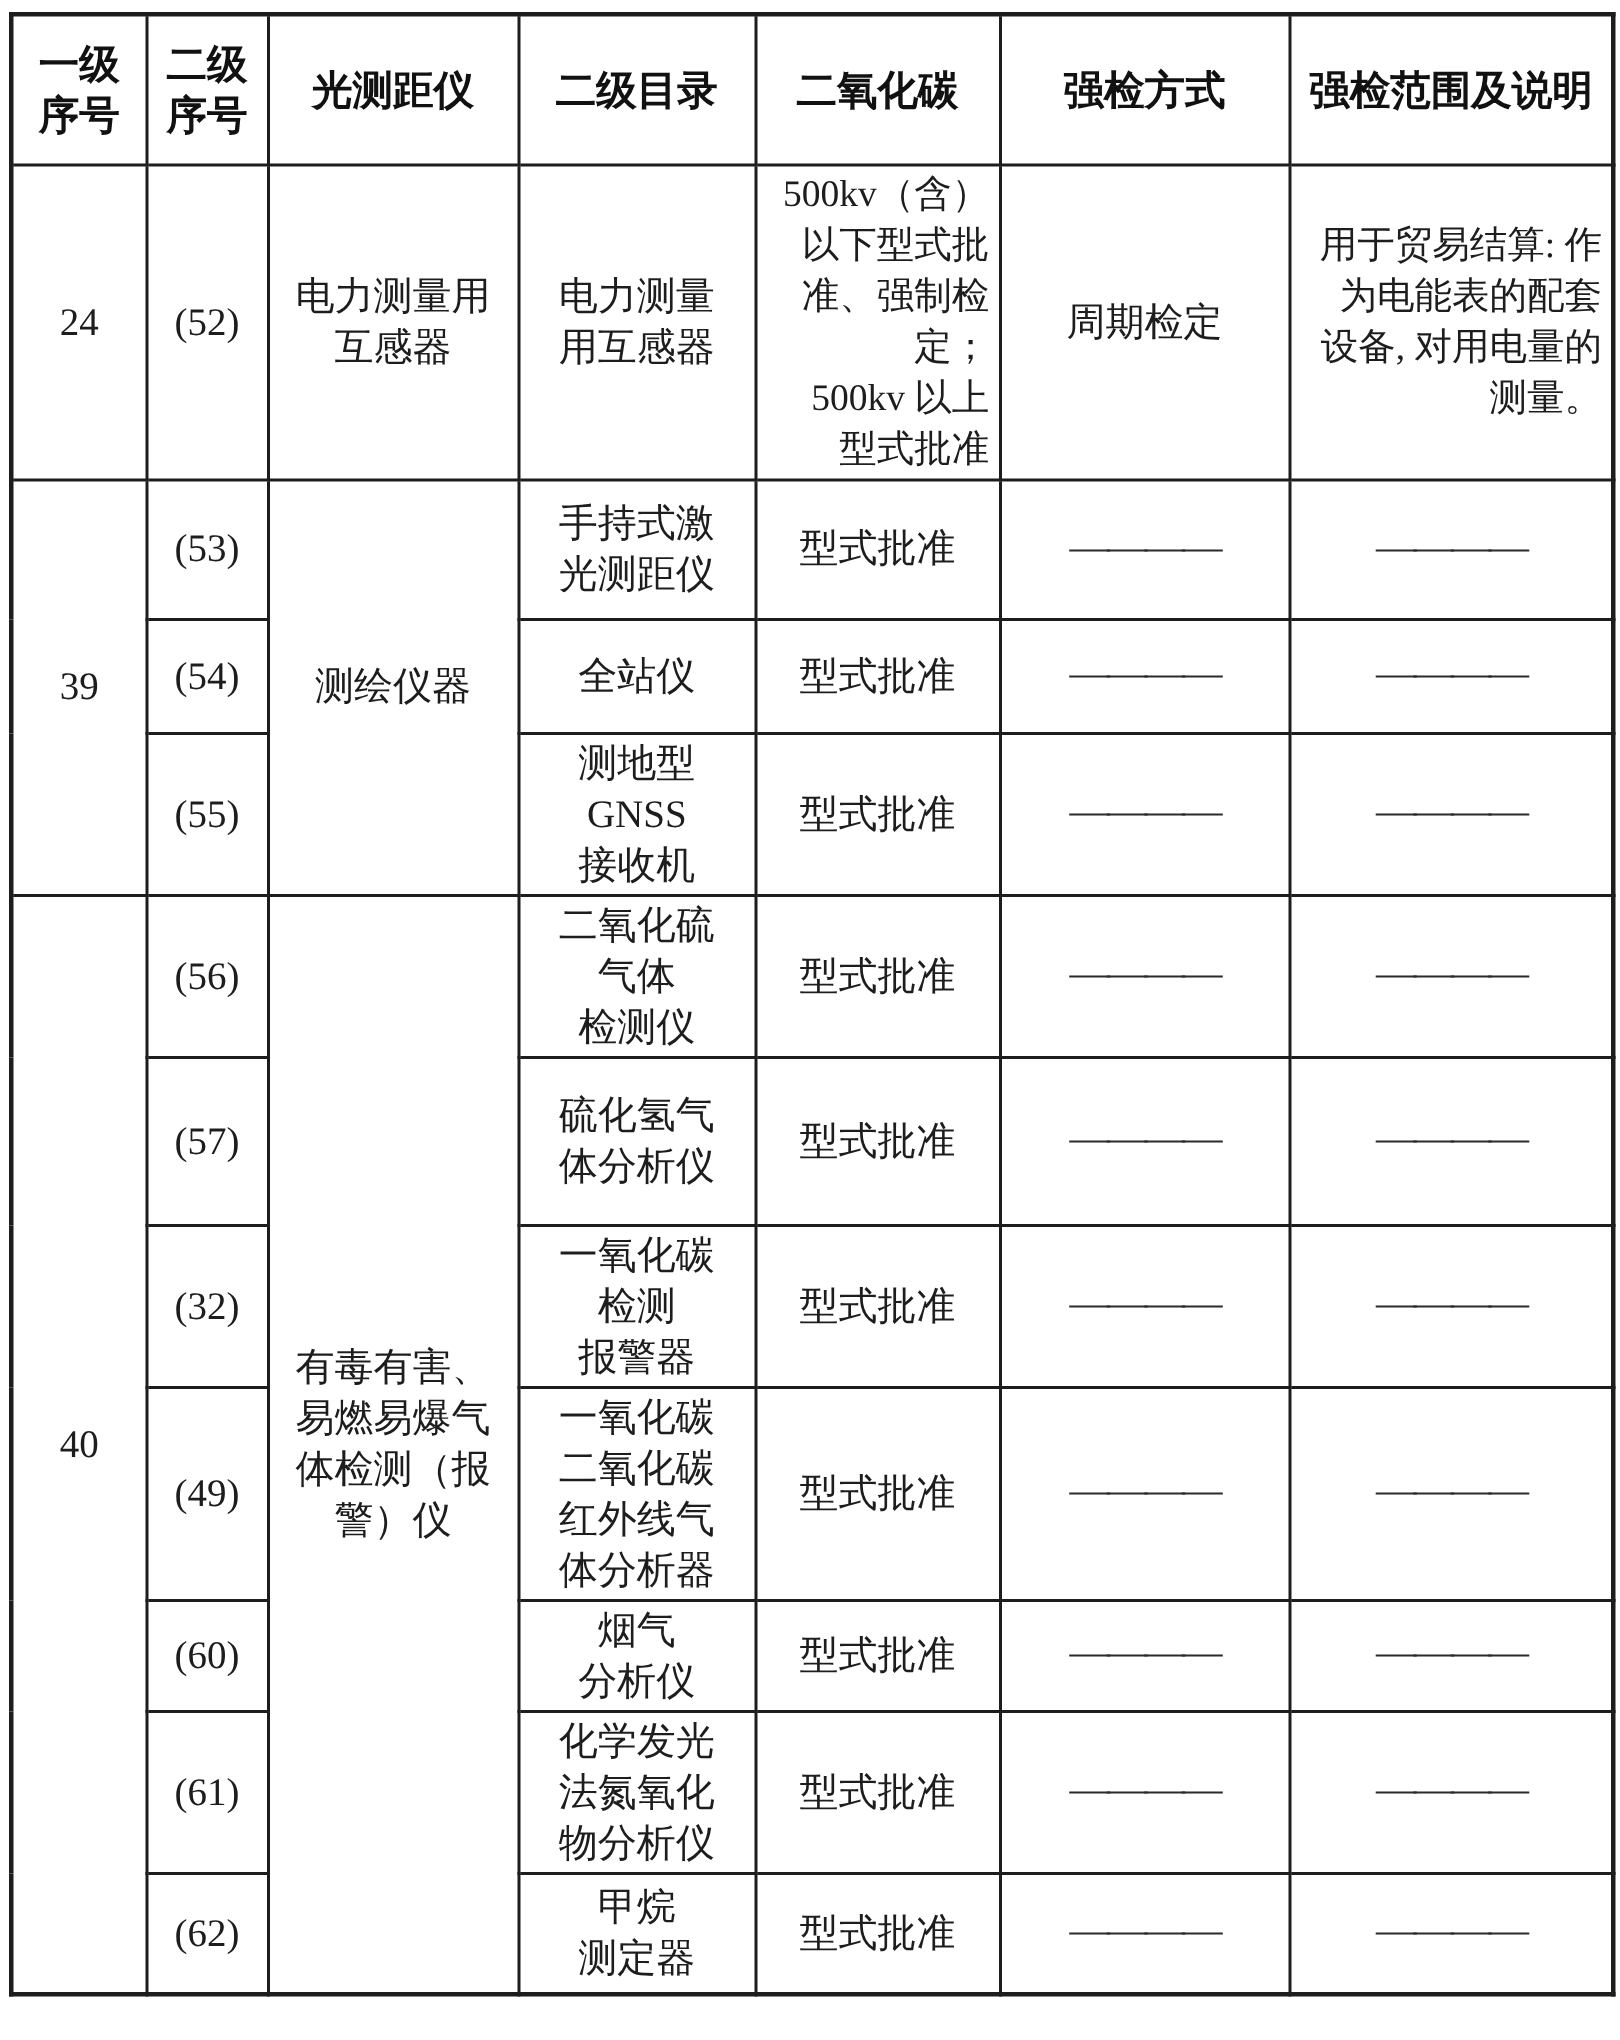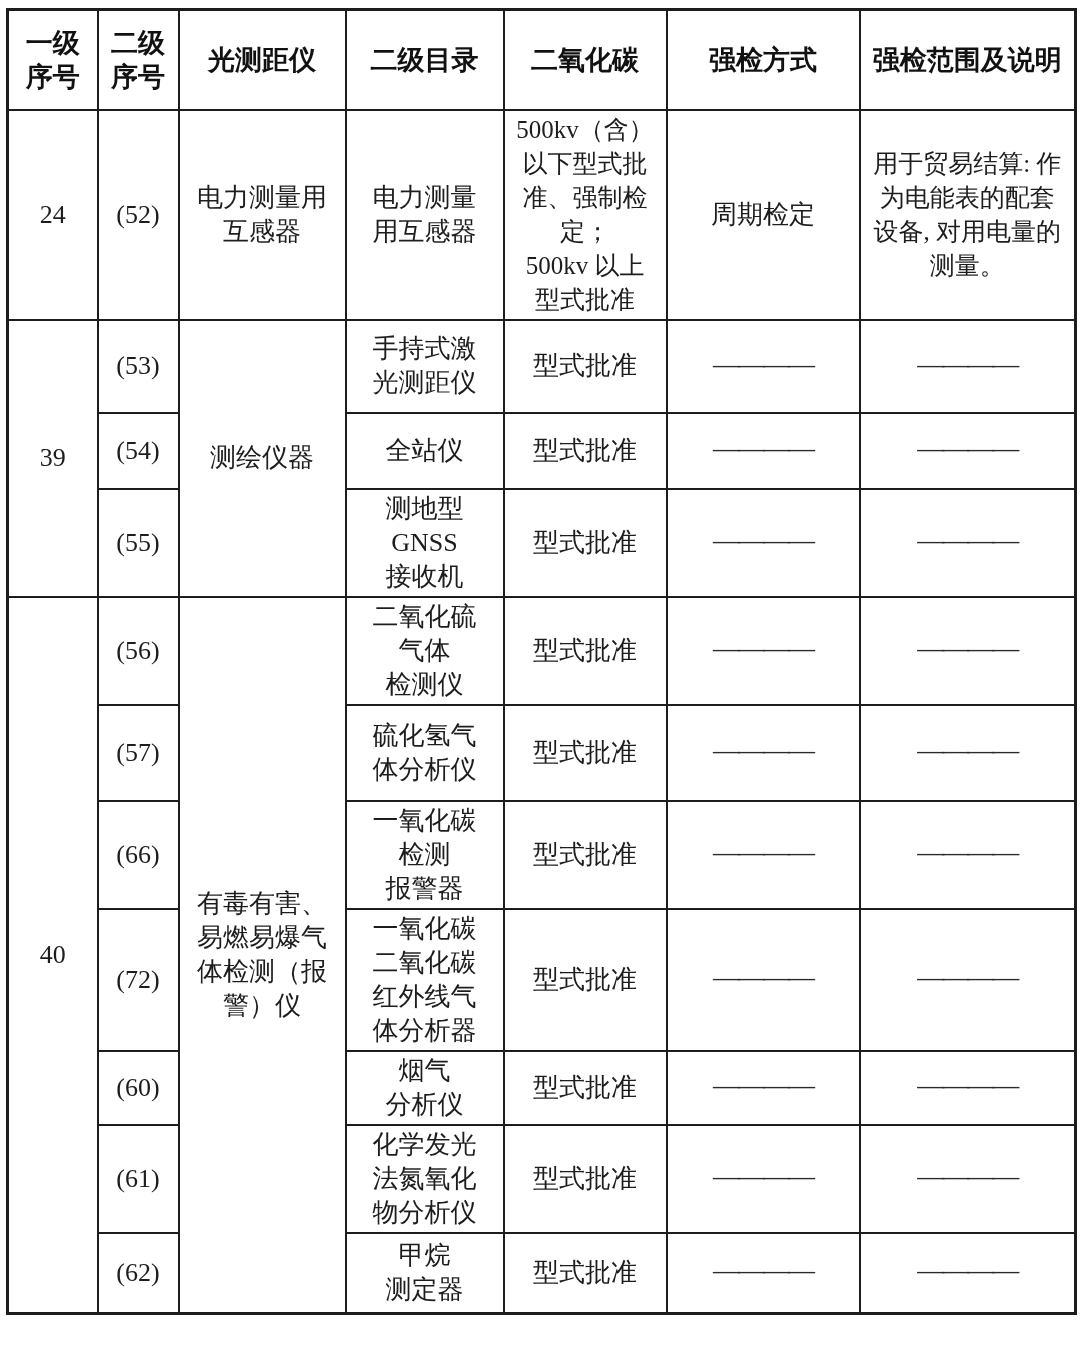--- a/index.html
+++ b/index.html
@@ -30,21 +30,21 @@
     white-space: pre-line;
     padding: 2px 6px;
     overflow: hidden;
   }
   .reg-table th {
     font-weight: bold;
     font-size: 27px;
     color: #111111;
   }
   td.align-left {
-    text-align: center;
+    text-align: right;
     font-size: 25px;
   }
   .na-dash {
     display: inline-block;
     letter-spacing: -2px;
     color: #2b2b2b;
     font-size: 27px;
     transform: translateY(-2px);
   }
 </style>
@@ -130,39 +130,39 @@
 易燃易爆气
 体检测（报
 警）仪</td>
       <td>二氧化硫
 气体
 检测仪</td>
       <td>型式批准</td>
       <td><span class="na-dash">————</span></td>
       <td><span class="na-dash">————</span></td>
     </tr>
-    <tr style="height:96px">
+    <tr style="height:112px">
       <td>(57)</td>
       <td>硫化氢气
 体分析仪</td>
       <td>型式批准</td>
       <td><span class="na-dash">————</span></td>
       <td><span class="na-dash">————</span></td>
     </tr>
     <tr style="height:105px">
-      <td>(66)</td>
+      <td>(32)</td>
       <td>一氧化碳
 检测
 报警器</td>
       <td>型式批准</td>
       <td><span class="na-dash">————</span></td>
       <td><span class="na-dash">————</span></td>
     </tr>
     <tr style="height:140px">
-      <td>(72)</td>
+      <td>(49)</td>
       <td>一氧化碳
 二氧化碳
 红外线气
 体分析器</td>
       <td>型式批准</td>
       <td><span class="na-dash">————</span></td>
       <td><span class="na-dash">————</span></td>
     </tr>
     <tr style="height:68px">
       <td>(60)</td>

